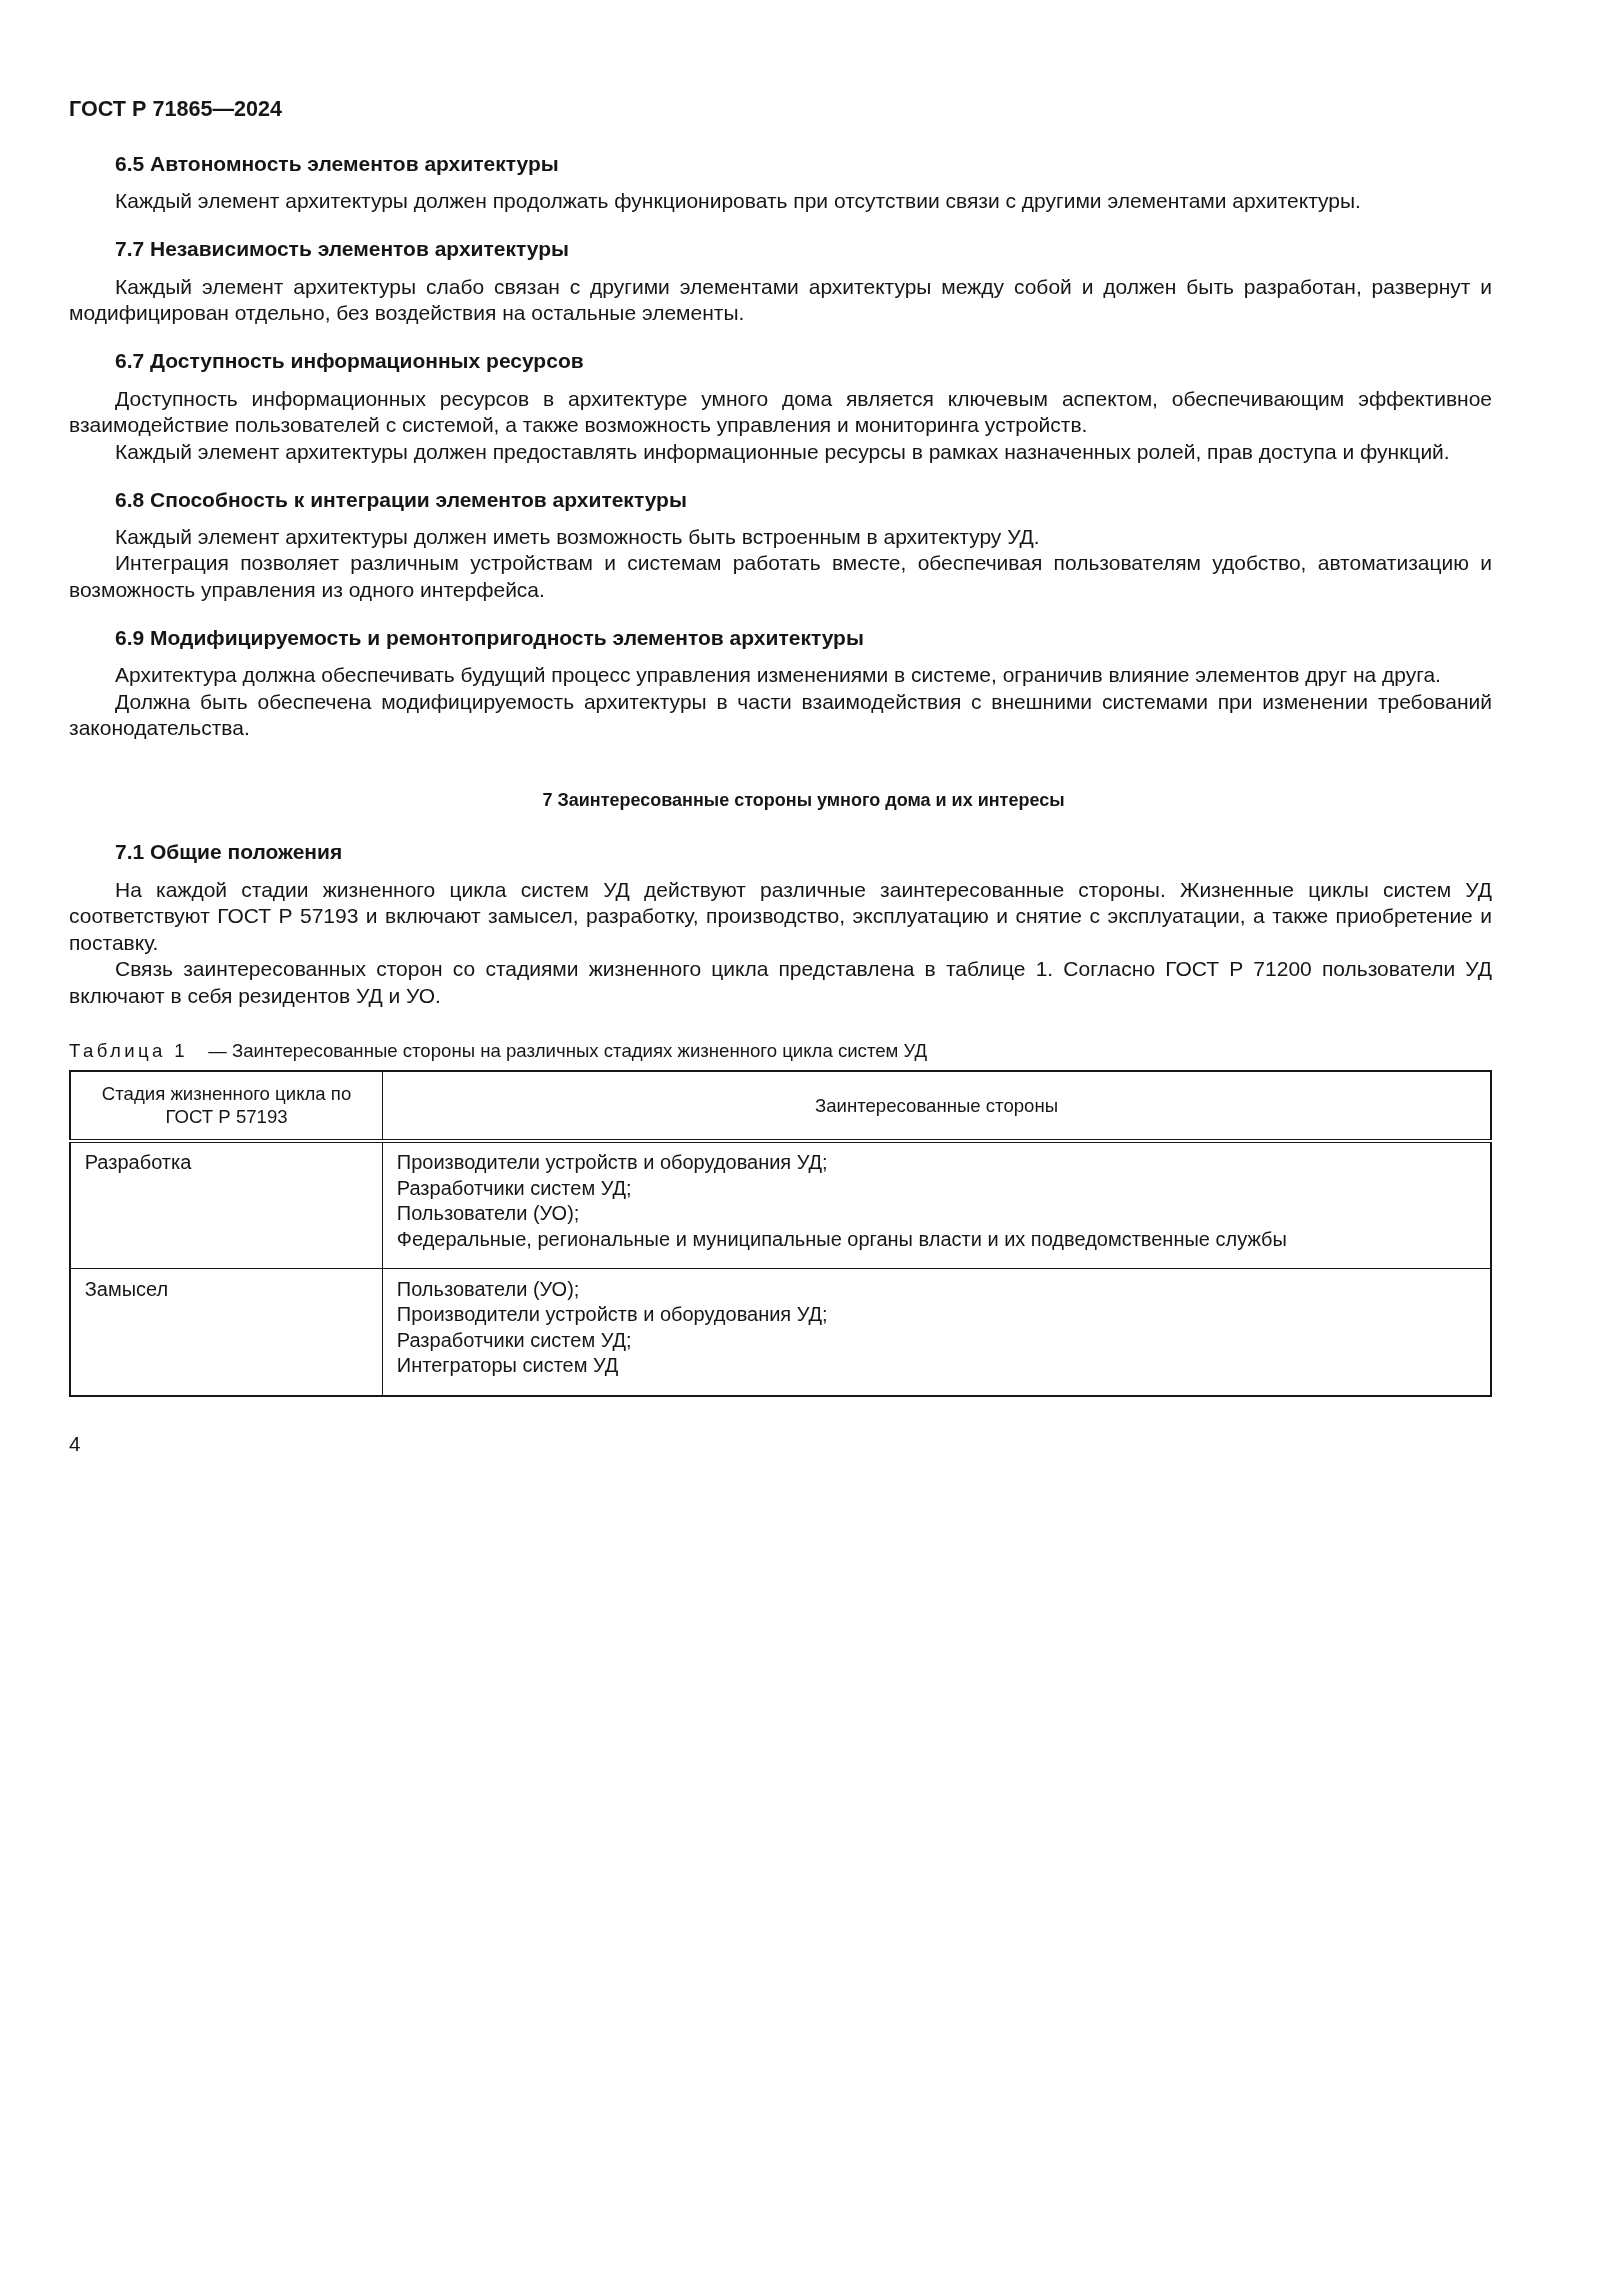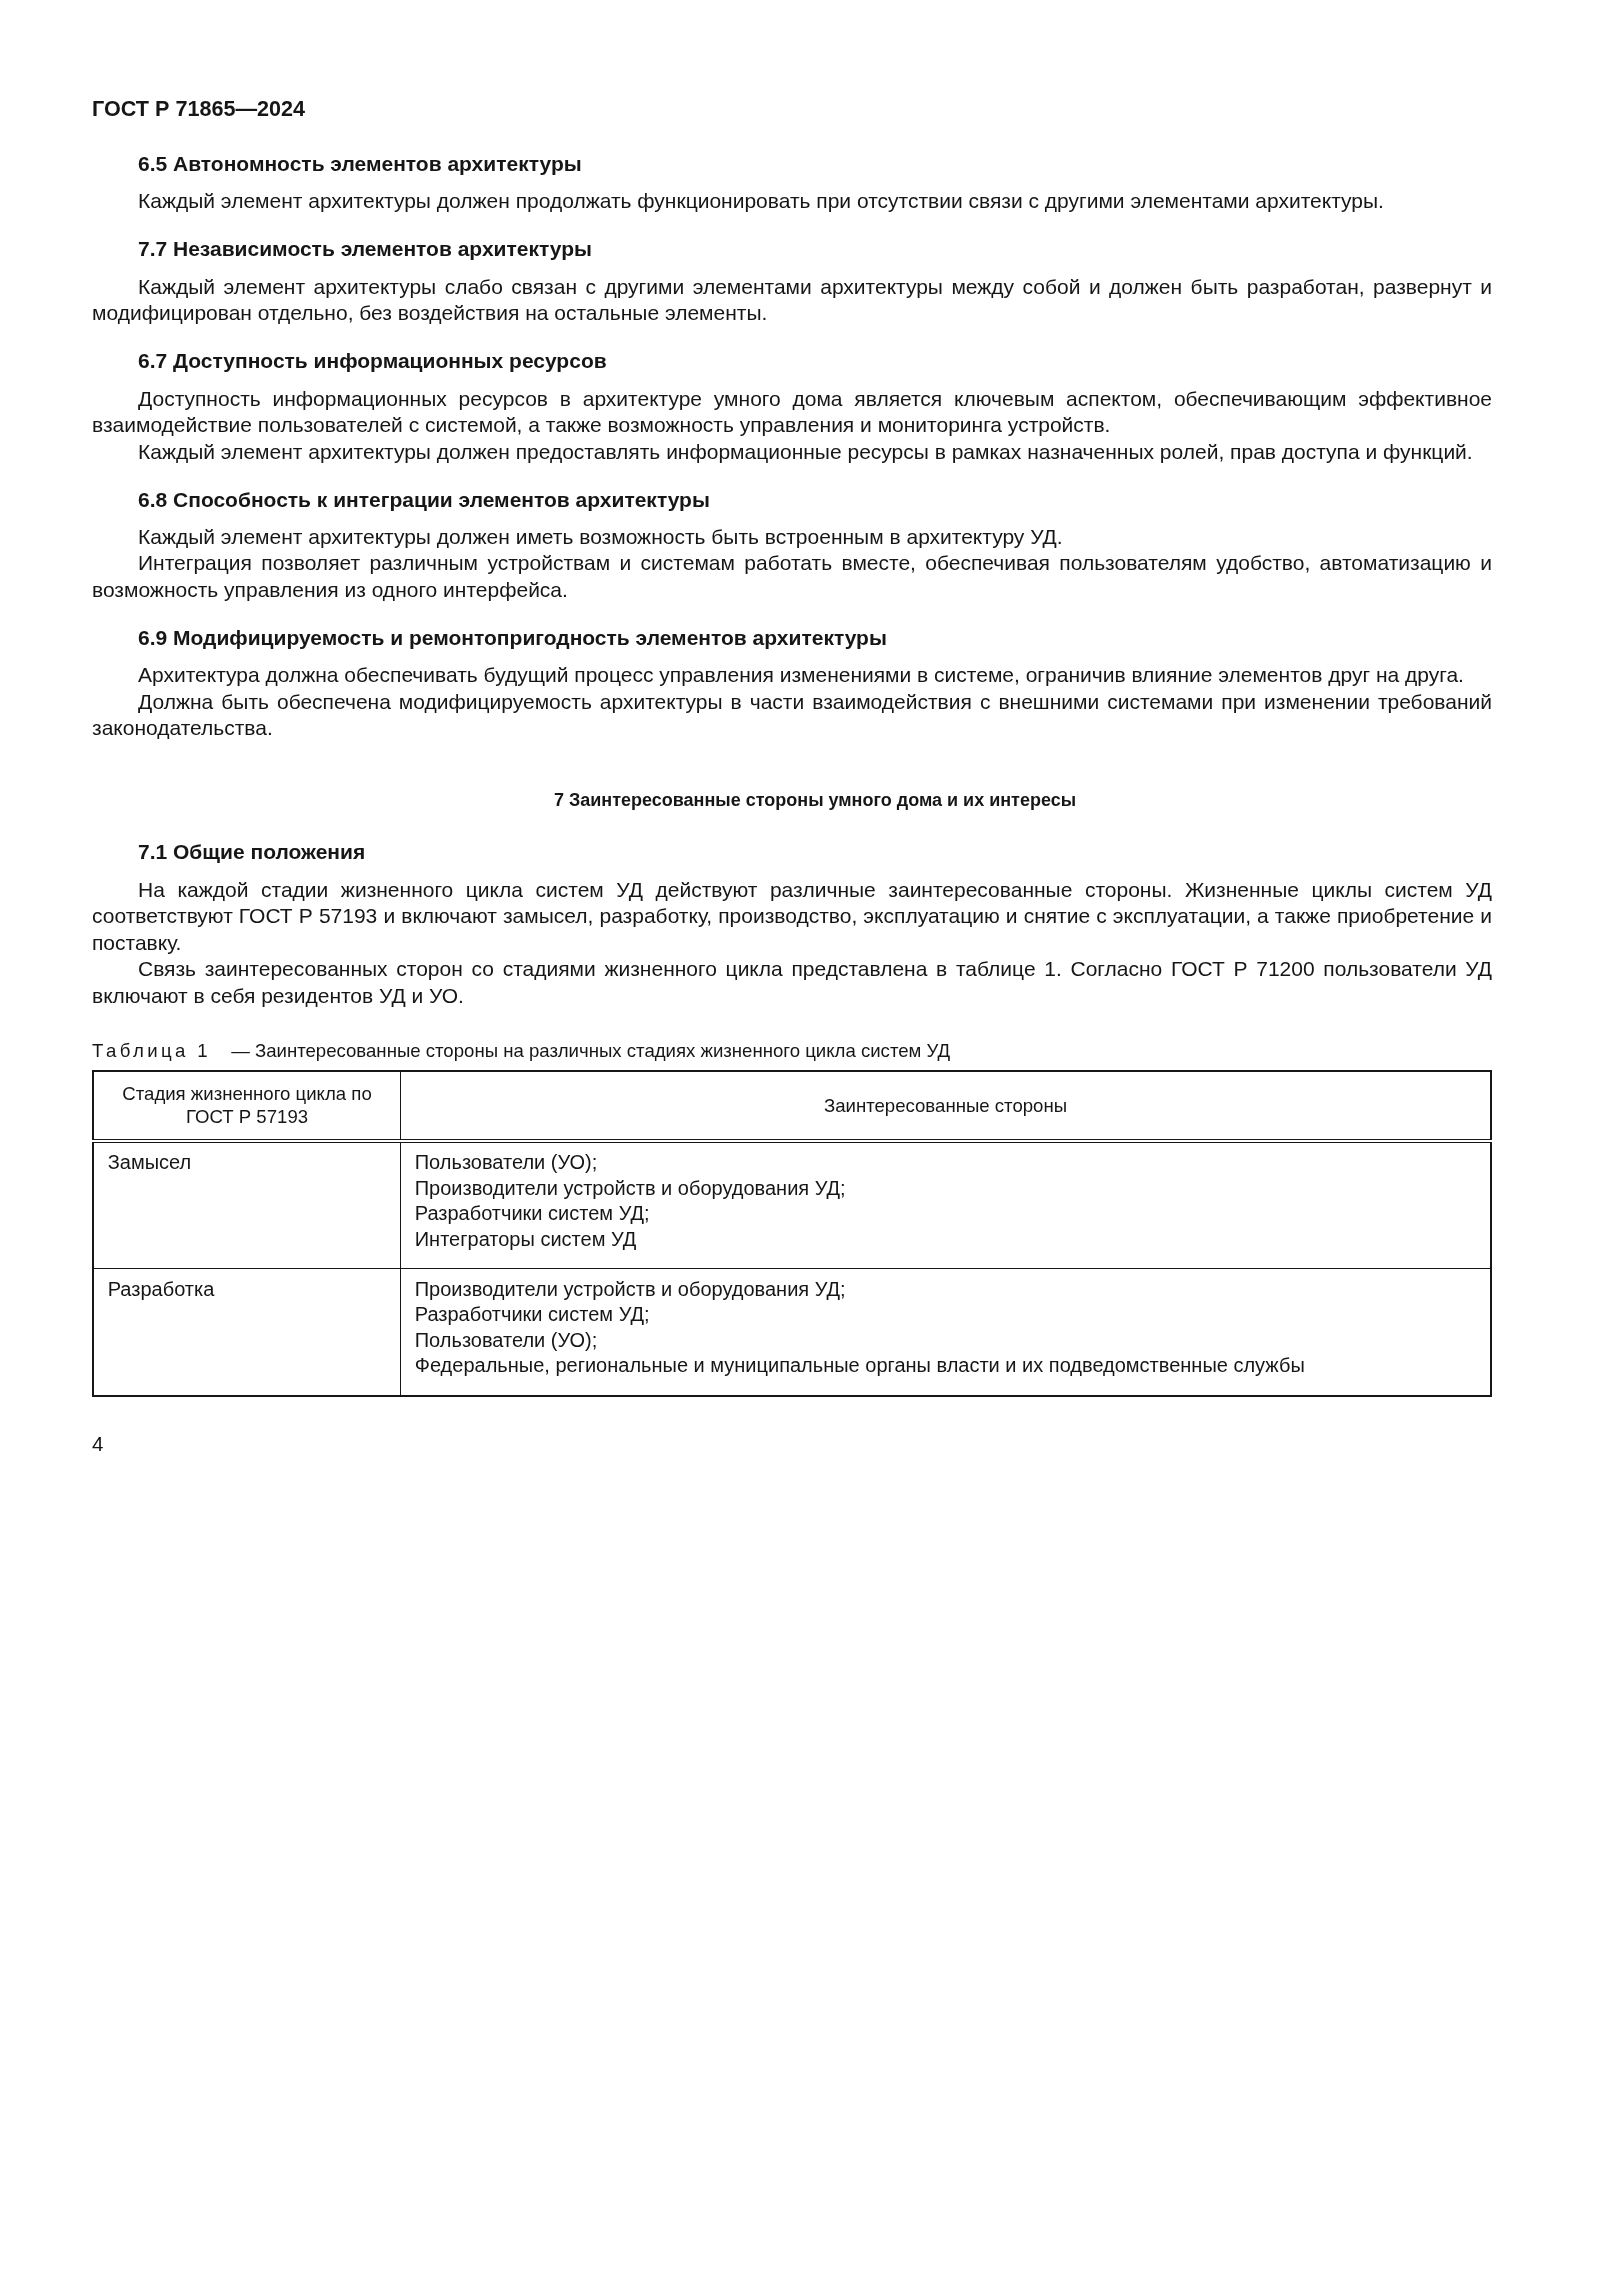--- a/index.html
+++ b/index.html
@@ -8,21 +8,21 @@
     width: 1621px;
     height: 2293px;
     font-family: "Liberation Sans", "DejaVu Sans", sans-serif;
     color: #161616;
     overflow: hidden;
   }
   .page {
     width: 1621px;
     height: 2293px;
     background: #ffffff;
-    padding: 96px 129px 0 92px;
+    padding: 96px 129px 0 69px;
   }
   .running-header {
     font-size: 21.6px;
     font-weight: 700;
     margin-bottom: 29px;
   }
   
   .blk-h3 {
     font-size: 21px;
     font-weight: 700;
@@ -115,35 +115,35 @@
 
   <table class="gost">
     <thead>
       <tr>
         <th class="col-stage">Стадия жизненного цикла по ГОСТ Р 57193</th>
         <th class="col-parties">Заинтересованные стороны</th>
       </tr>
     </thead>
     <tbody>
         <tr>
+          <td class="stage-cell">Разработка</td>
+          <td class="parties-cell">
+            <div class="party-line">Производители устройств и оборудования УД;</div>
+            <div class="party-line">Разработчики систем УД;</div>
+            <div class="party-line">Пользователи (УО);</div>
+            <div class="party-line">Федеральные, региональные и муниципальные органы власти и их подведомственные службы</div>
+          </td>
+        </tr>
+        <tr>
           <td class="stage-cell">Замысел</td>
           <td class="parties-cell">
             <div class="party-line">Пользователи (УО);</div>
             <div class="party-line">Производители устройств и оборудования УД;</div>
             <div class="party-line">Разработчики систем УД;</div>
             <div class="party-line">Интеграторы систем УД</div>
-          </td>
-        </tr>
-        <tr>
-          <td class="stage-cell">Разработка</td>
-          <td class="parties-cell">
-            <div class="party-line">Производители устройств и оборудования УД;</div>
-            <div class="party-line">Разработчики систем УД;</div>
-            <div class="party-line">Пользователи (УО);</div>
-            <div class="party-line">Федеральные, региональные и муниципальные органы власти и их подведомственные службы</div>
           </td>
         </tr>
       </tbody>
   </table>
 
   <div class="page-number">4</div>
 
 </div>
 
 

